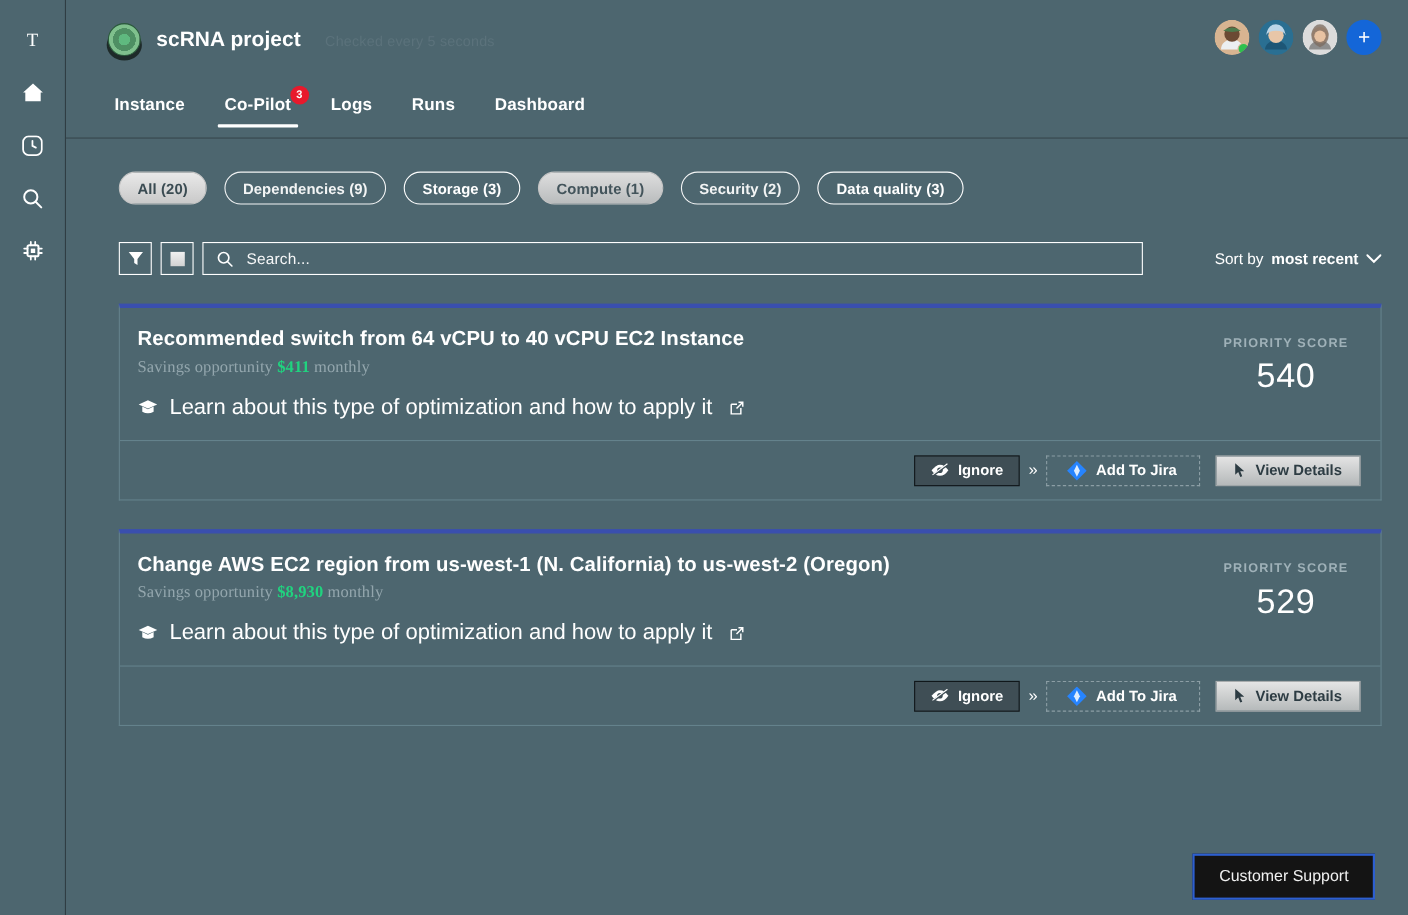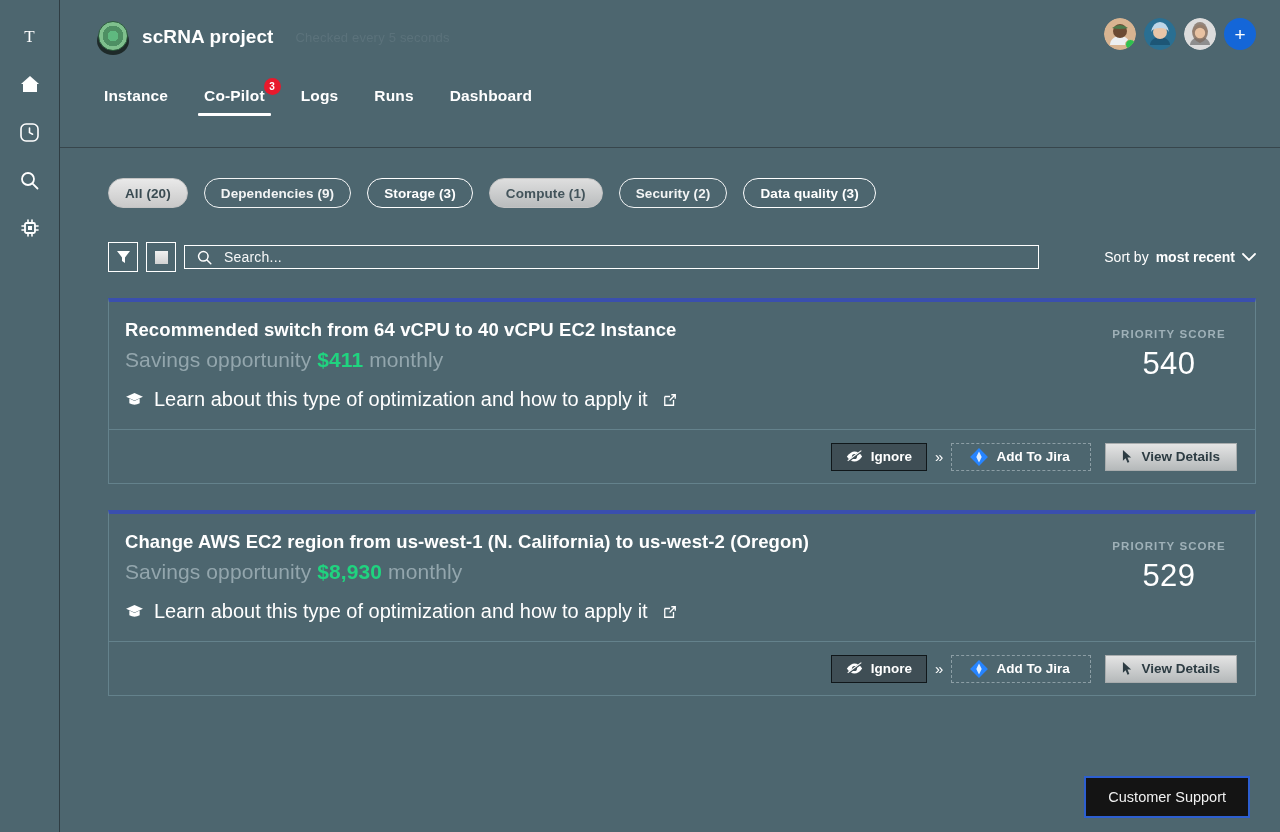--- a/index.html
+++ b/index.html
@@ -30,21 +30,21 @@
     font-size: 17px; font-weight: 400; line-height: 1;
     font-family: "Liberation Serif", serif;
     color: #fff;
   }
 
   
   .main { flex: 1; display: flex; flex-direction: column; position: relative; }
 
   
   .header {
-    height: 148px; position: relative;
+    height: 126px; position: relative;
     border-bottom: 1.5px solid #37464c;
     padding: 0 24px 0 36px;
   }
   .header-top { display: flex; align-items: center; height: 74px; }
   .logo { width: 34px; height: 34px; position: relative; margin-right: 12px; flex: 0 0 34px; }
   .logo .shadow {
     position: absolute; left: 1px; top: 7px; width: 32px; height: 28px;
     border-radius: 50%; background: #16201d; opacity: .85;
   }
   .logo .disc {
@@ -125,21 +125,21 @@
     width: 30px; height: 30px; border: 1.5px solid #ffffff;
     display: flex; align-items: center; justify-content: center;
     cursor: pointer; background: transparent; color: #fff; margin-right: 8px;
   }
   .sq-btn.filled-inner::after {
     content: ""; width: 13px; height: 13px;
     background: linear-gradient(180deg, #f1f1f1, #d2d2d2);
     display: block;
   }
   .searchbox {
-    flex: 1; height: 24px; border: 1.5px solid #ffffff;
+    flex: 1; height: 30px; border: 1.5px solid #ffffff;
     display: flex; align-items: center; padding: 0 12px; gap: 12px;
     background: transparent; max-width: 855px;
   }
   .searchbox input {
     flex: 1; background: transparent; border: none; outline: none;
     color: #ffffff; font-size: 14px; font-family: "Liberation Sans", sans-serif;
     letter-spacing: .2px;
   }
   .searchbox input::placeholder { color: #ffffff; opacity: .95; }
   .sort {
@@ -161,21 +161,21 @@
     display: flex; align-items: flex-start;
     border-bottom: 1px solid #64828c;
     min-height: 117px;
   }
   .card-main { flex: 1; }
   .card-title {
     color: #ffffff; font-size: 18.5px; font-weight: 600; letter-spacing: .1px;
     line-height: 1.25;
   }
   .card-sub {
-    margin-top: 7px; font-size: 21px; color: #93a6ad; letter-spacing: .1px;
+    margin-top: 7px; font-size: 15px; color: #93a6ad; letter-spacing: .1px; font-family: Liberation Serif, serif;
   }
   .card-sub .amount { color: #20d37f; font-weight: 600; }
   .card-learn {
     margin-top: 16px; display: flex; align-items: center; gap: 10px;
     color: #ffffff; font-size: 20px; cursor: pointer;
   }
   .card-learn .ext { margin-left: 5px; display: flex; }
   .score { text-align: center; padding: 10px 2px 0 20px; min-width: 150px; }
   .score-label {
     font-size: 11.5px; letter-spacing: 1.1px; color: #9fb1b8; font-weight: 600;

